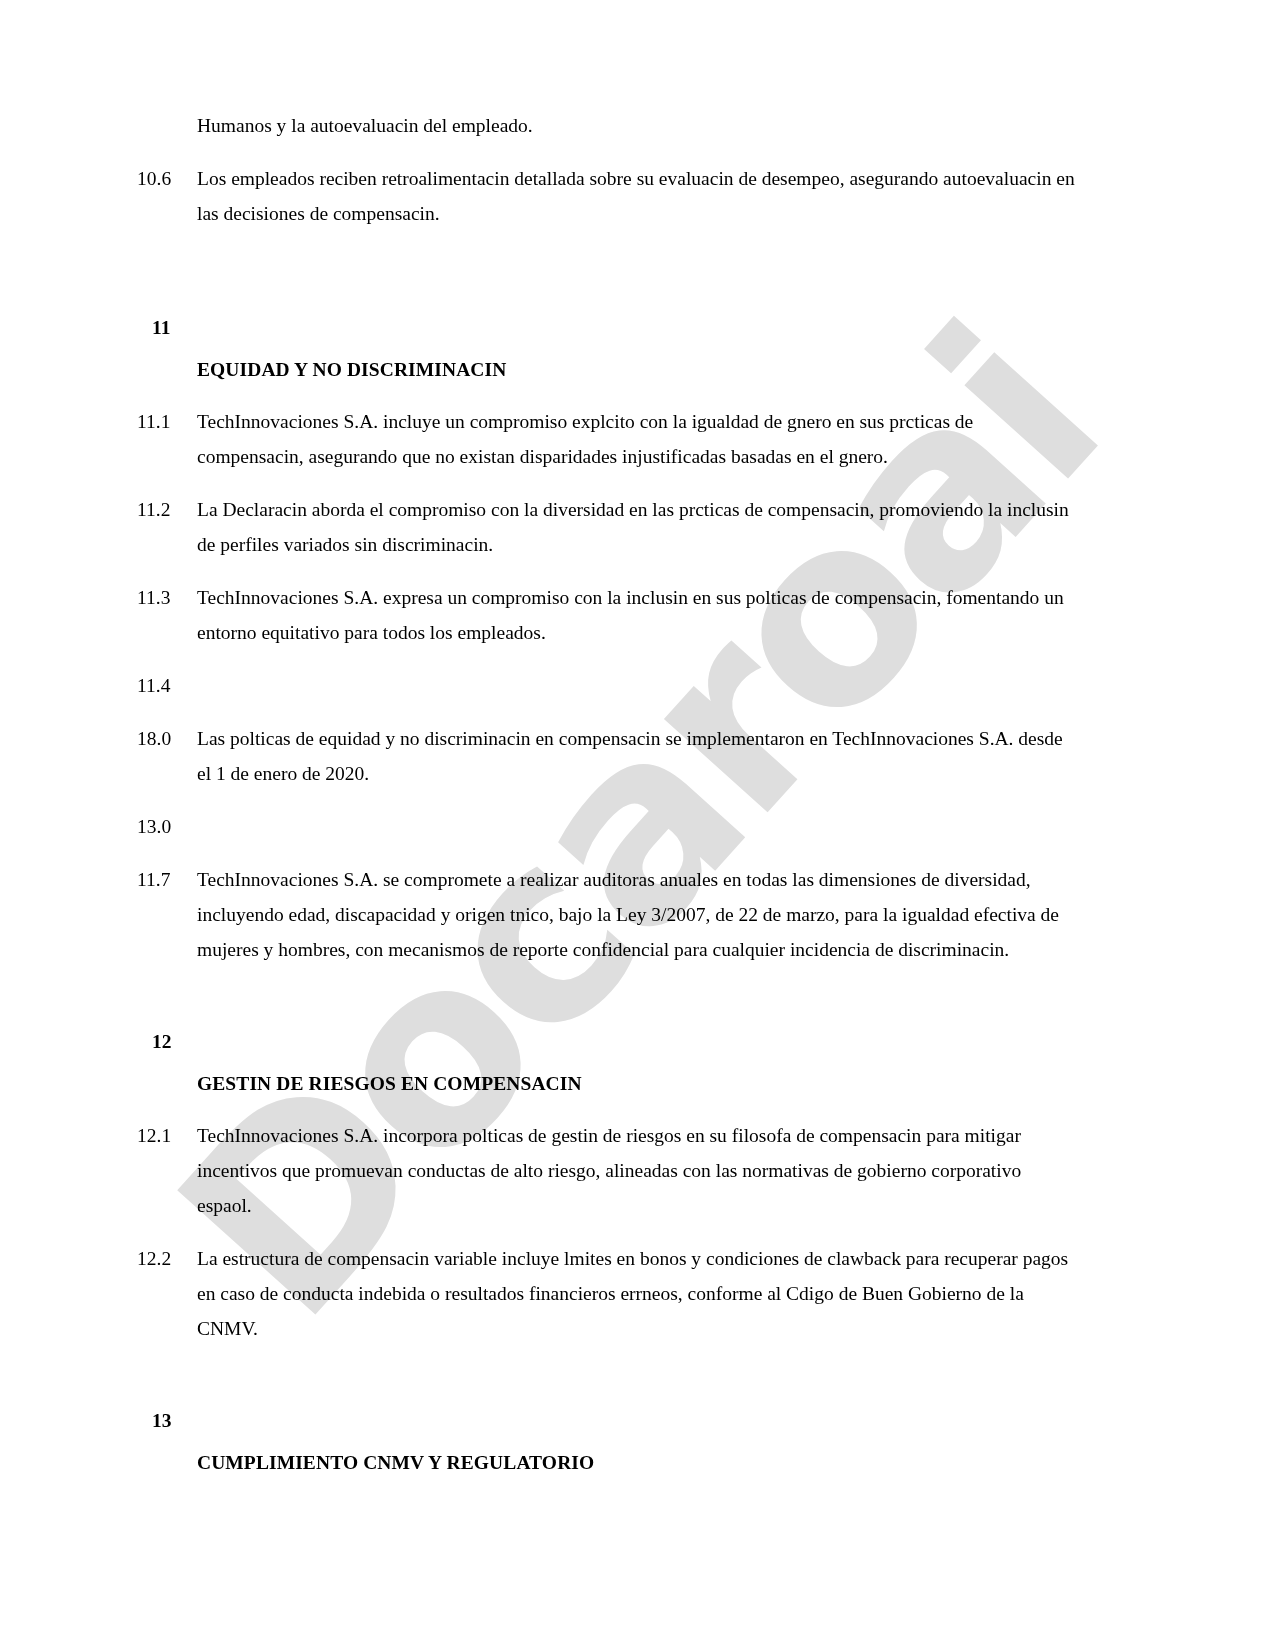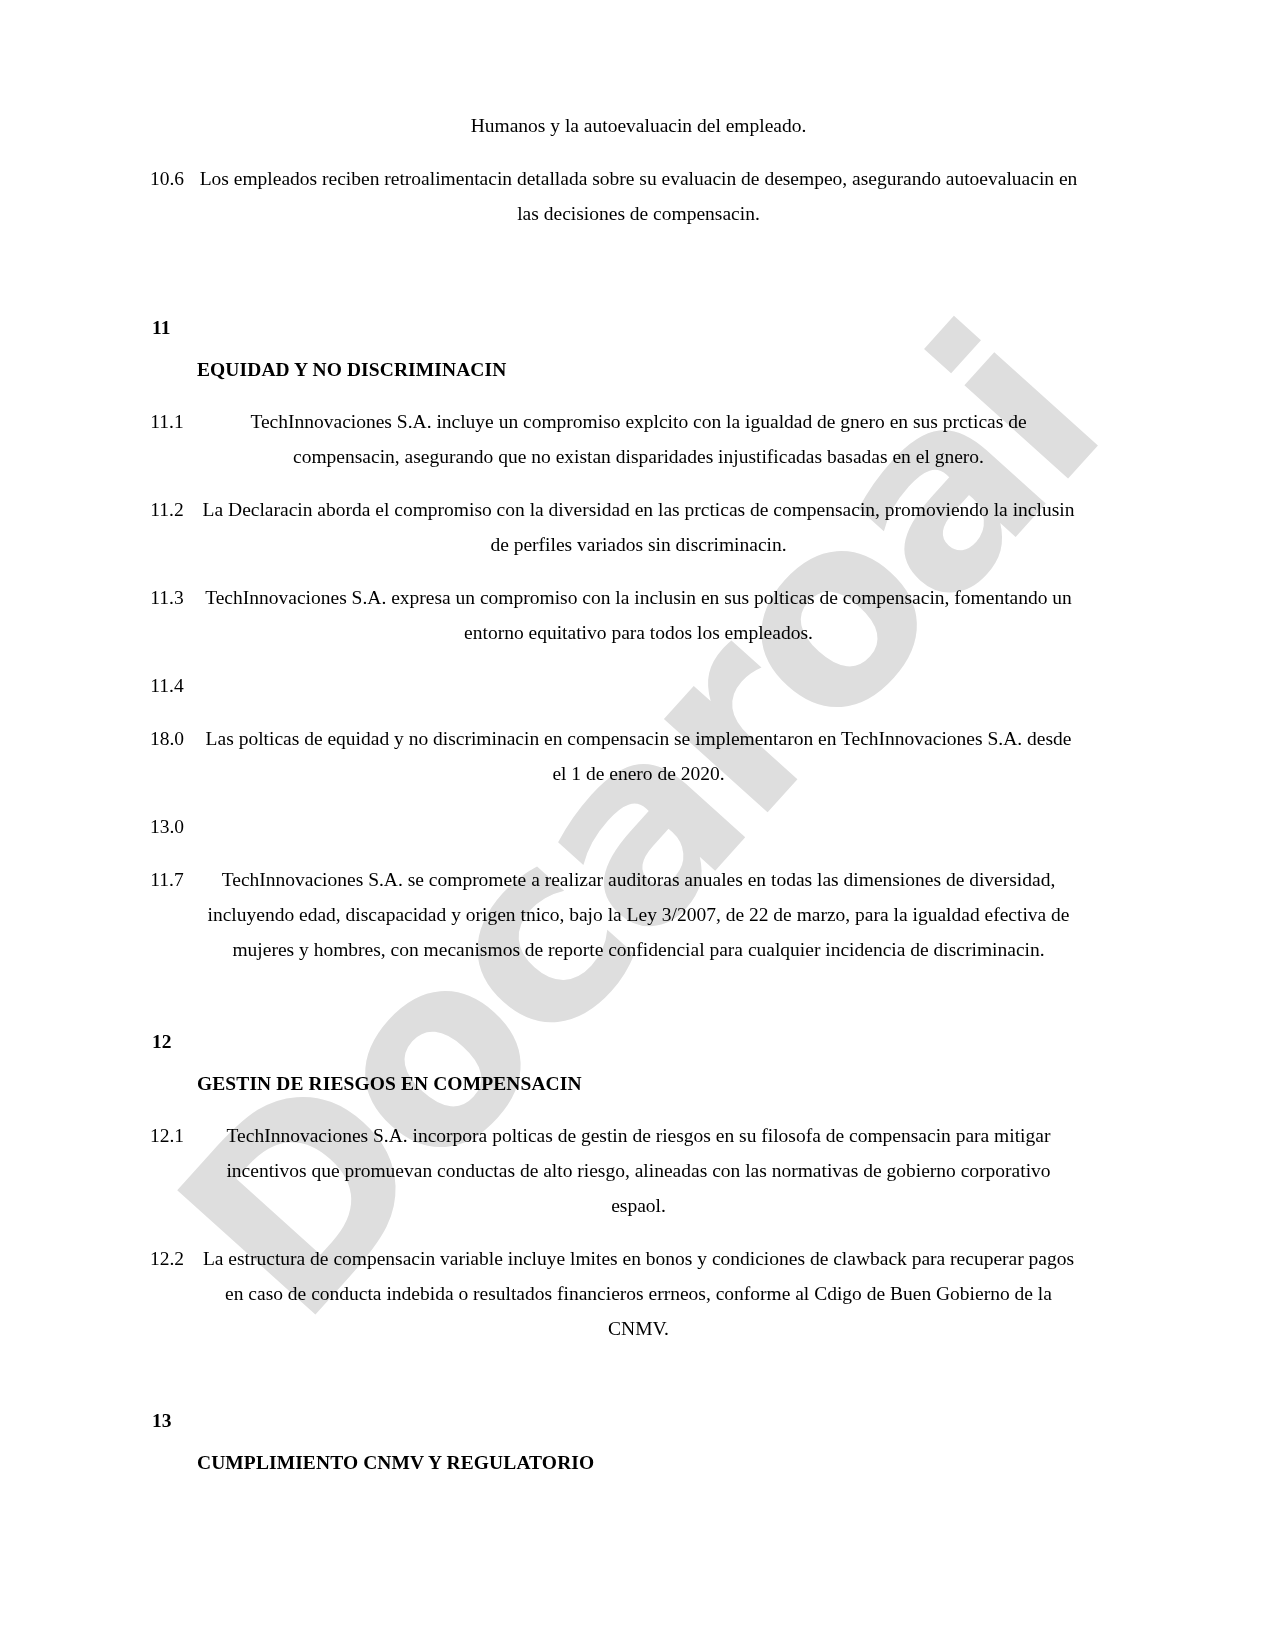--- a/index.html
+++ b/index.html
@@ -59,29 +59,29 @@
     align-items: flex-start;
     padding-left: 137px;
     padding-right: 195px;
   }
 
   .num {
     flex: 0 0 60px;
     width: 60px;
     font-size: 19.5px;
     line-height: 35px;
-    text-align: center;
+    text-align: left;
     white-space: nowrap;
   }
 
   .body-text {
     flex: 1 1 auto;
     font-size: 19.5px;
     line-height: 35px;
-    text-align: center;
+    text-align: left;
   }
 
   
   .block.cont .num { visibility: hidden; }
 
   
   .clause { margin-bottom: 18px; }
   .clause-tight { margin-bottom: 0px; }
 
   

